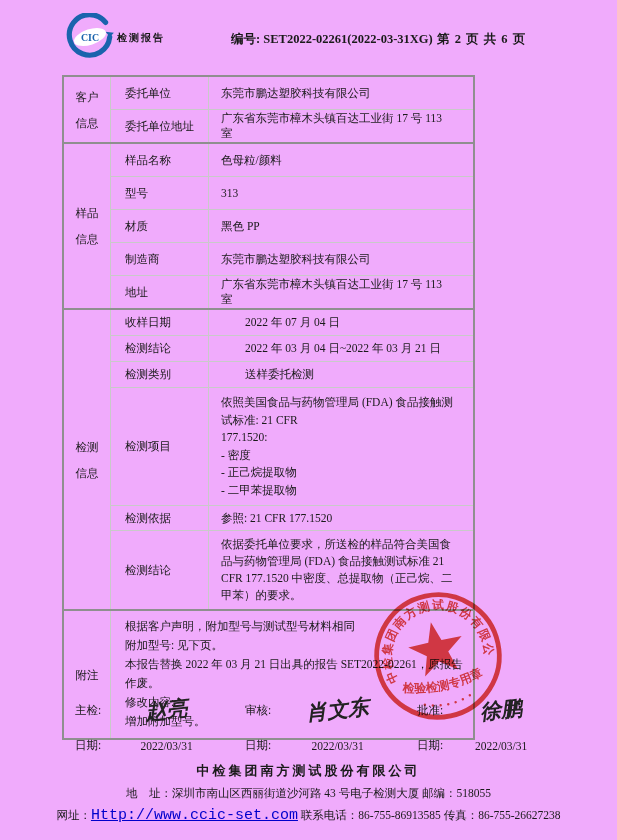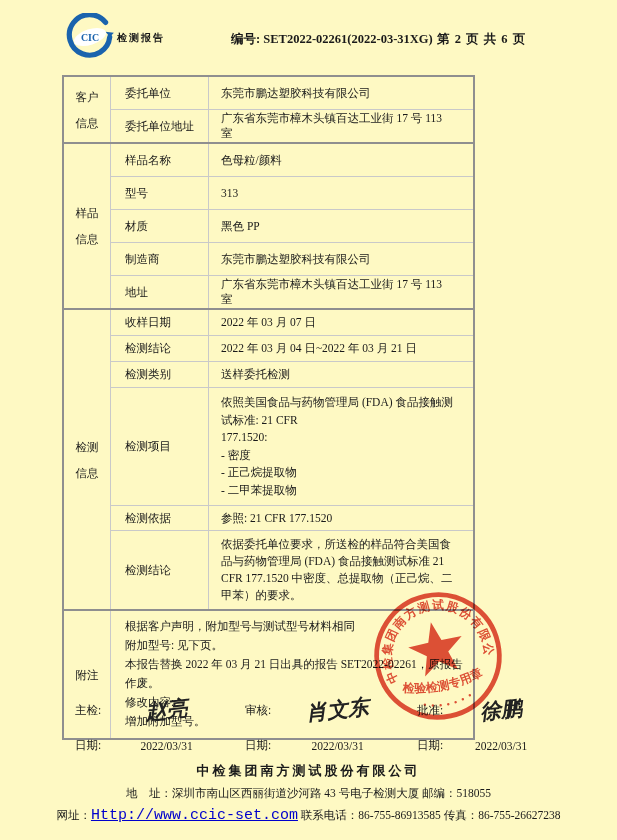--- a/index.html
+++ b/index.html
@@ -1,16 +1,16 @@
 <!DOCTYPE html>
 <html><head>
 <meta charset="utf-8">
 <style>
   html,body{margin:0;padding:0;background:#e8e8e8;}
-  .page{position:relative;width:617px;height:840px;background:#fef9c3;overflow:hidden;
+  .page{position:relative;width:617px;height:840px;background:#f0abfc;overflow:hidden;
         font-family:"Liberation Serif","DejaVu Serif",serif;color:#1a1a1a;}
   
   .hdr-logo{position:absolute;left:63px;top:13px;width:54px;height:48px;}
   .hdr-title{position:absolute;left:117px;top:31px;font-size:10px;font-weight:bold;letter-spacing:2px;}
   .hdr-no{position:absolute;left:231px;top:31px;font-size:12.5px;font-weight:bold;}
   .hdr-page{position:absolute;left:437px;top:31px;font-size:12.5px;font-weight:bold;letter-spacing:1px;}
   
   .rt{position:absolute;left:62px;top:75px;width:413px;box-sizing:border-box;
       border:2px solid #8f8f8f;font-size:11.5px;}
   .sec{display:flex;}
@@ -18,21 +18,21 @@
   .group{width:46px;flex:0 0 46px;border-right:1px solid #c9c9c9;display:flex;
          align-items:center;justify-content:center;text-align:center;
          white-space:pre-line;line-height:26px;}
   .rows{flex:1;display:flex;flex-direction:column;min-width:0;}
   .row{display:flex;}
   .row + .row{border-top:1px solid #c9c9c9;}
   .lbl{width:98px;flex:0 0 98px;border-right:1px solid #c9c9c9;display:flex;
        align-items:center;padding-left:14px;box-sizing:border-box;}
   .val{flex:1;display:flex;align-items:center;padding:4px 18px 4px 12px;min-width:0;}
   .h32{height:32px;}
-  .h25{height:25px;}
+  .h25{height:25px;gap:24px;}
   .h24{height:24px;}
   .ml{display:block;white-space:pre-line;line-height:17.5px;padding-top:6px;padding-bottom:6px;}
   .concl{display:block;line-height:17px;padding-top:5px;padding-bottom:5px;}
   .note-val{flex:1;display:block;white-space:pre-line;line-height:19px;
             padding:6px 10px 7px 14px;min-width:0;}
   
   .sig-row{position:absolute;left:62px;top:684px;width:497px;height:52px;display:flex;}
   .date-row{position:absolute;left:62px;top:738px;width:497px;display:flex;font-size:11.5px;}
   .sg{display:flex;align-items:center;}
   .sg1{width:170px;} .sg2{width:172px;} .sg3{width:155px;}
@@ -107,21 +107,21 @@
         </div>
       </div>
     </div>
 
     <div class="sec">
       <div class="group">检测
 信息</div>
       <div class="rows">
         <div class="row h25">
           <div class="lbl">收样日期</div>
-          <div class="val">2022 年 03 月 07 日</div>
+          <div class="val">2022 年 07 月 04 日</div>
         </div>
         <div class="row h25">
           <div class="lbl">检测结论</div>
           <div class="val">2022 年 03 月 04 日~2022 年 03 月 21 日</div>
         </div>
         <div class="row h25">
           <div class="lbl">检测类别</div>
           <div class="val">送样委托检测</div>
         </div>
         <div class="row">

